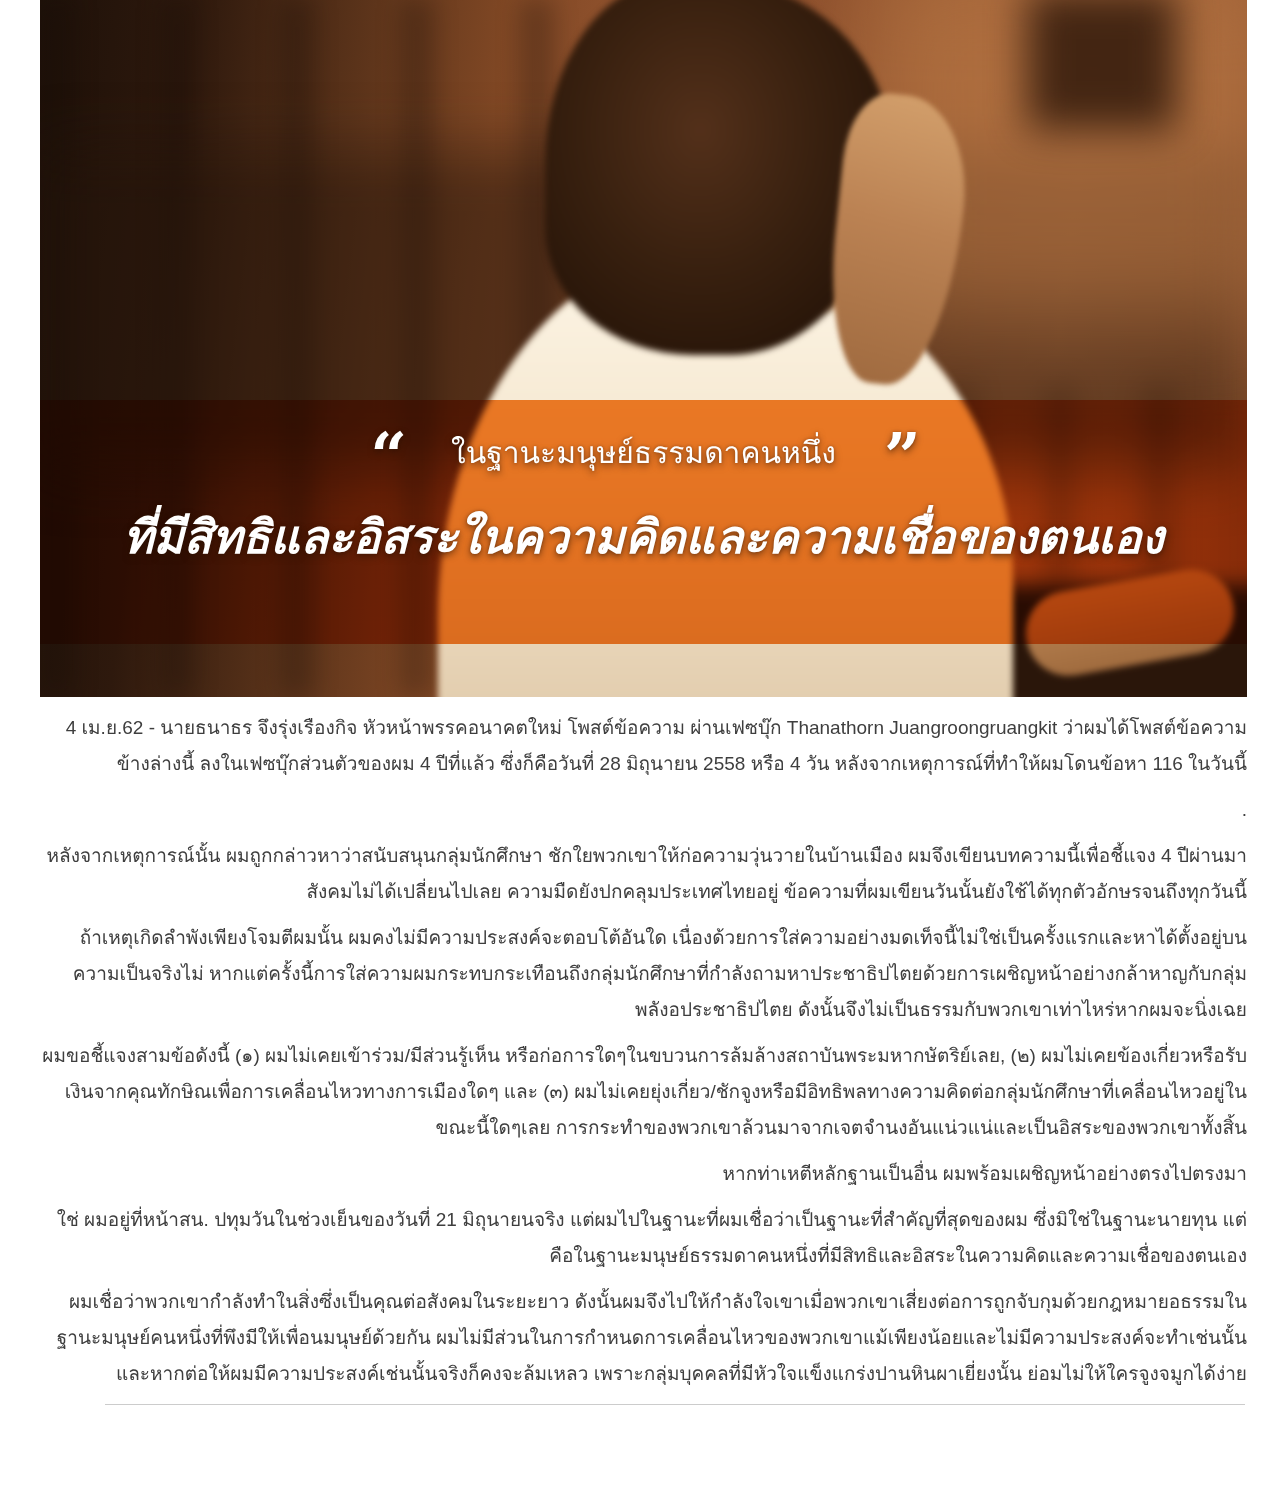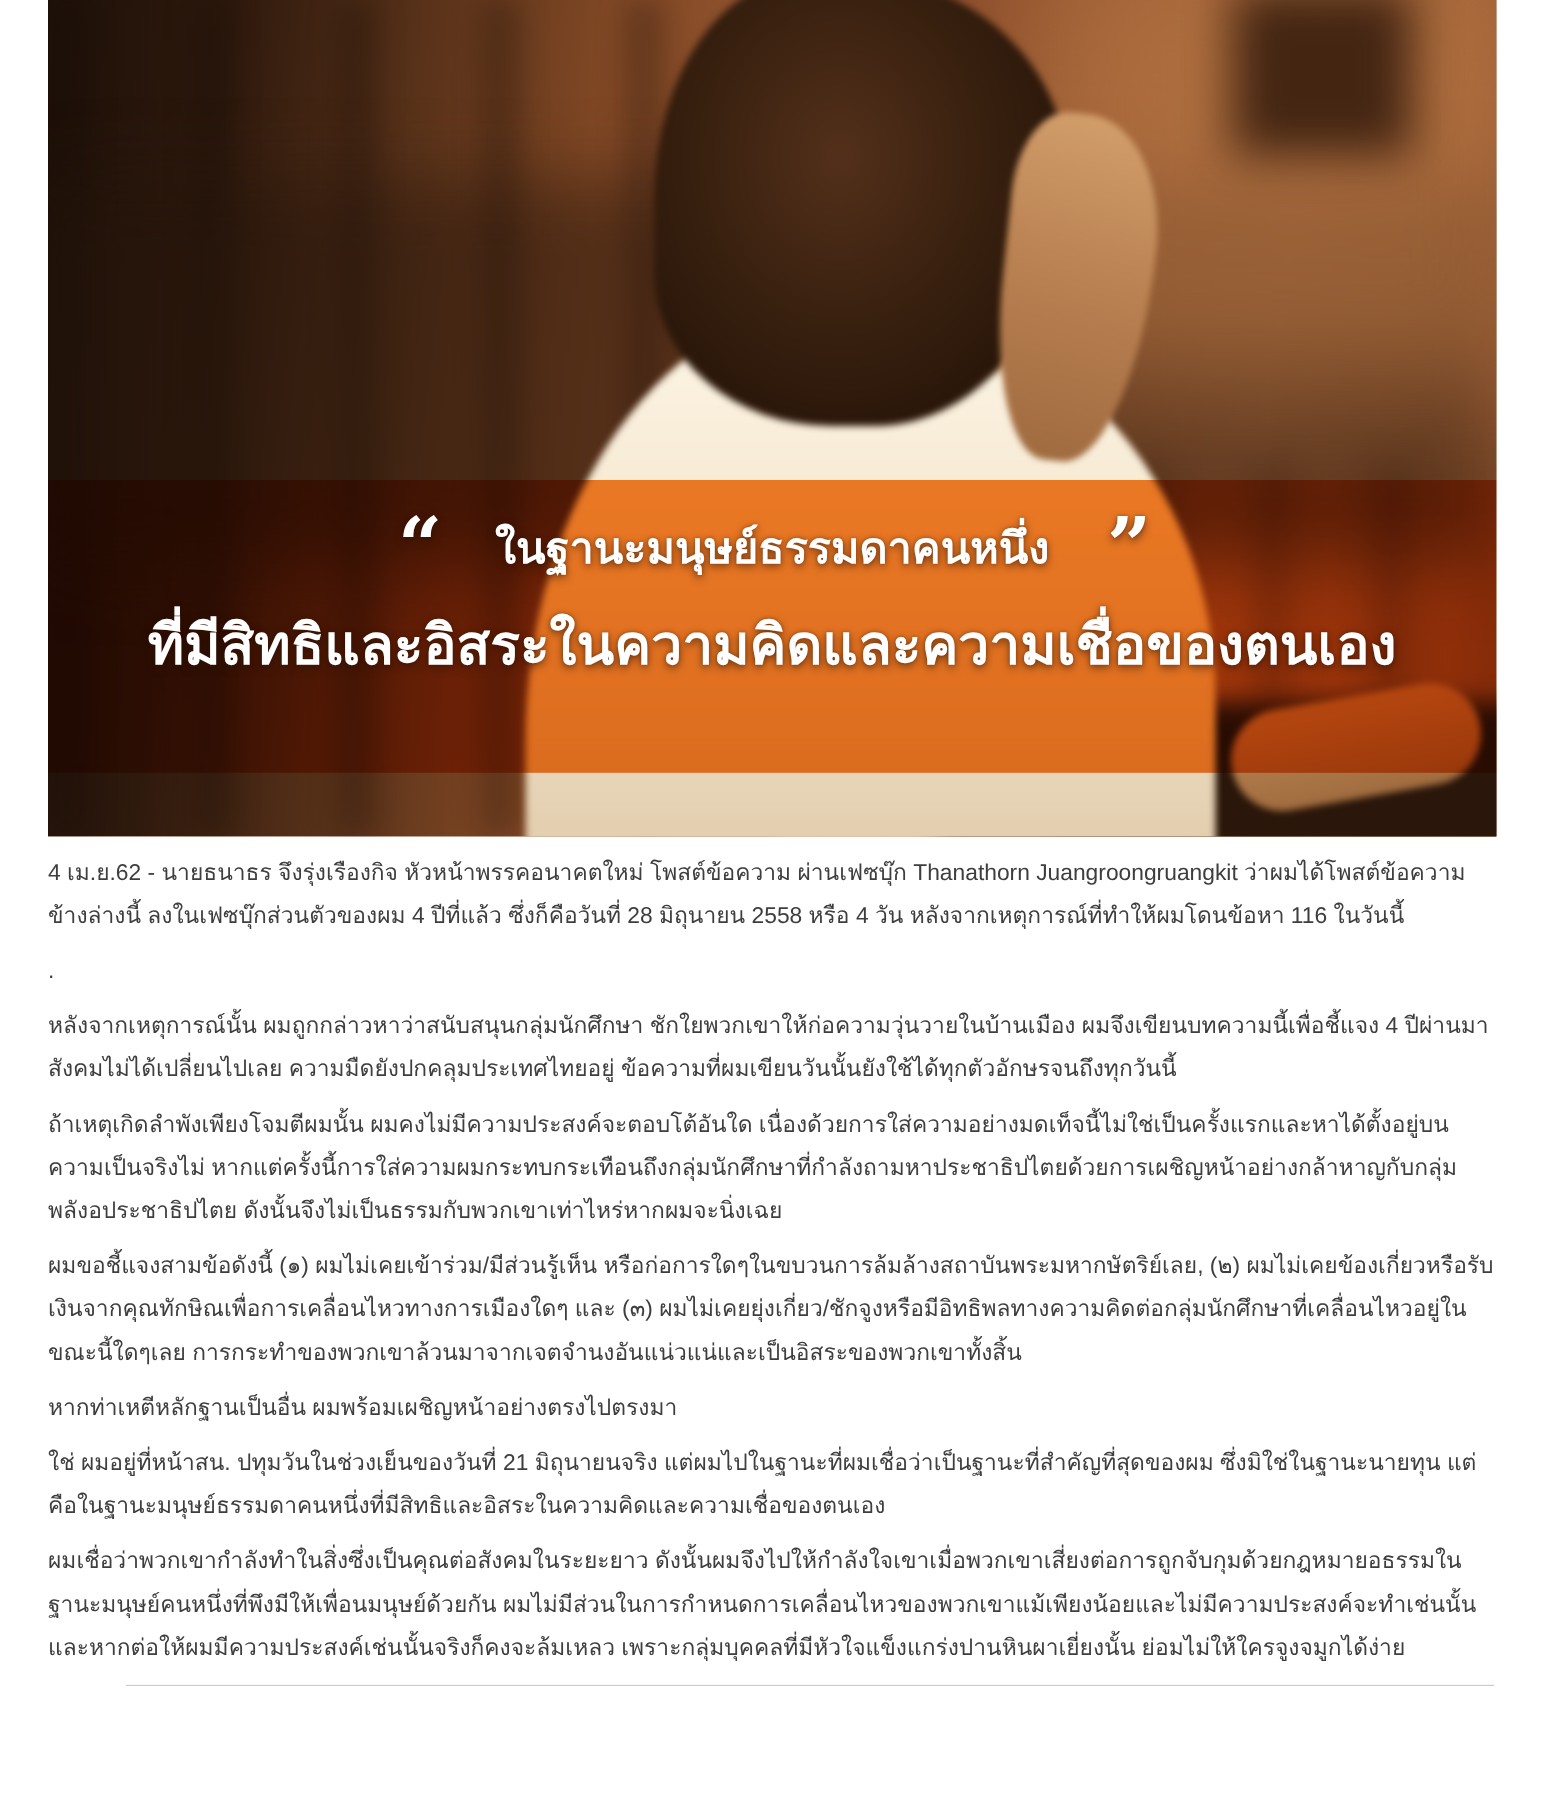--- a/index.html
+++ b/index.html
@@ -84,30 +84,30 @@
   }
   .quote .q1{
     position:static;display:flex;justify-content:center;align-items:flex-start;gap:48px;
   }
   .quote .qmark{
     position:static;font-family:"DejaVu Serif","Liberation Serif",serif;
     font-size:64px;line-height:1;font-weight:bold;letter-spacing:-4px;
     transform:translateY(-6px);
   }
   .quote .qtext{
-    position:static;font-size:36px;font-weight:bold;line-height:1.5;
+    position:static;font-size:30px;font-weight:normal;line-height:1.5;
   }
   .quote .q2{
-    position:static;font-size:46px;font-weight:bold;margin-top:6px;
+    position:static;font-size:46px;font-weight:bold;margin-top:6px;font-style:italic;
   }
 
   
   .article{
     margin:0 40px;padding-top:13px;color:#3e3e3e;
-    font-size:19px;line-height:36px;
+    font-size:19px;line-height:36px;text-align:right;
   }
   .article p{margin:0 0 10px;}
 
   .bottom-rule{
     margin:12px 42px 0 105px;border-top:1px solid #cccccc;height:0;
   }
 </style>
 </head>
 <body>
 

